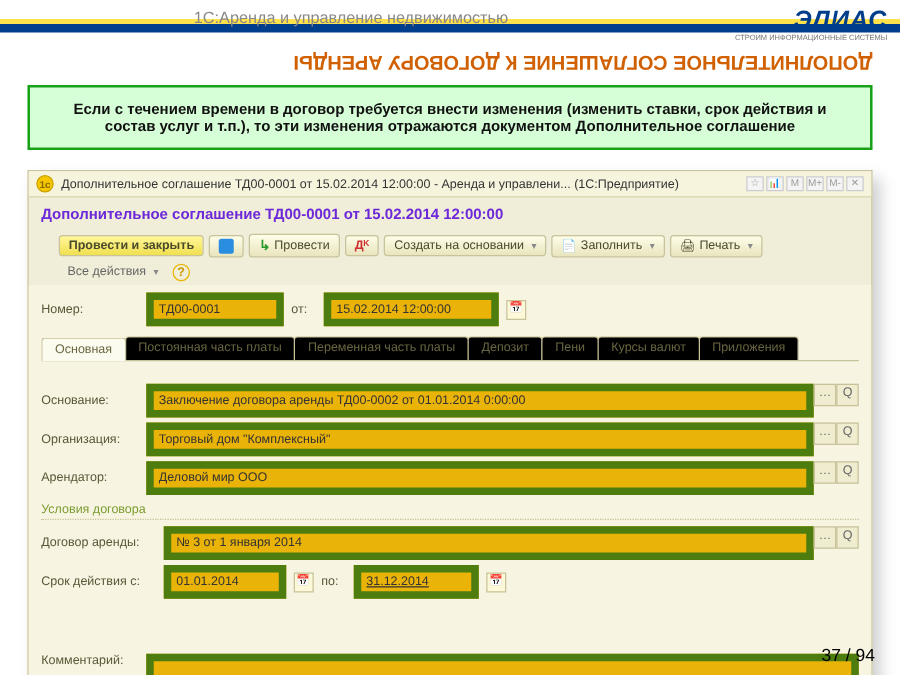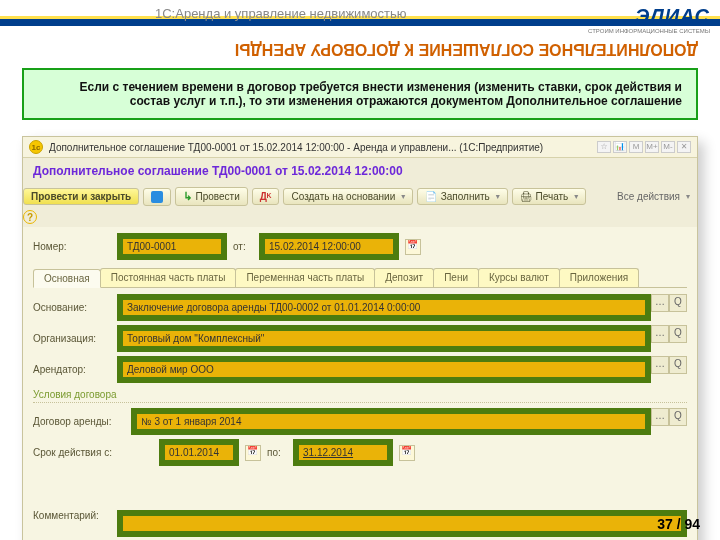--- a/index.html
+++ b/index.html
@@ -3,53 +3,53 @@
 <meta charset="utf-8">
 <style>
   * { box-sizing: border-box; margin: 0; padding: 0; }
   body { font-family: Arial, sans-serif; width: 720px; height: 540px; background: #fff; overflow: hidden; position: relative; }
   .topbar { display: flex; align-items: center; height: 26px; background: linear-gradient(#fff 0, #fff 60%, #ffe04d 60%, #ffe04d 75%, #003e8c 75%); position: relative; }
   .topbar-title { font-size: 13px; color: #888; margin-left: 155px; }
   .logo { position: absolute; right: 10px; top: 5px; text-align: right; }
   .logo-main { font-size: 20px; font-weight: bold; font-style: italic; color: #003e8c; letter-spacing: 1px; }
   .logo-sub { font-size: 6px; color: #777; }
   .slide-title { font-size: 16px; font-weight: bold; color: #d06000; margin: 14px 22px 10px; transform: scaleY(-1) scaleX(-1); }
-  .intro-box { margin: 0 22px; border: 2px solid #18a018; background: #d7ffd7; padding: 10px 14px; text-align: right; font-size: 12px; font-weight: bold; color: #111; }
+  .intro-box { margin: 0 22px; border: 2px solid #18a018; background: #d7ffd7; padding: 10px 14px; text-align: center; font-size: 12px; font-weight: bold; color: #111; }
   .app { margin: 16px 22px 0; background: #f0edd8; border: 1px solid #c9c49d; box-shadow: 6px 6px 12px rgba(0,0,0,.2); font-size: 10px; }
   .win-title { display: flex; align-items: center; background: #f7f4de; border-bottom: 1px solid #d7d2ab; padding: 3px 6px; }
   .win-ico { width: 14px; height: 14px; background: #f6c600; border-radius: 50%; border: 1px solid #c9a200; margin-right: 6px; display: flex; align-items: center; justify-content: center; font-size: 8px; color: #8a6900; font-weight: bold; }
   .win-txt { color: #333; flex: 1; }
   .win-tools { display: flex; gap: 2px; }
   .win-tool { width: 14px; height: 12px; border: 1px solid #ccc; background: #f4f4f4; font-size: 8px; text-align: center; line-height: 10px; color: #999; }
   .doc-title { font-weight: bold; color: #6d28d9; font-size: 12px; padding: 6px 10px; }
-  .toolbar { display: flex; align-items: center; padding: 3px 0; gap: 4px; flex-wrap: wrap; }
+  .toolbar { display: flex; align-items: center; padding: 3px 24px; gap: 4px; flex-wrap: wrap; }
   .btn { border: 1px solid #c8c39a; background: linear-gradient(#fefde8,#e9e5be); padding: 2px 7px; font-size: 10px; color: #4a4a2a; display: flex; align-items: center; gap: 3px; border-radius: 3px; }
   .btn.main { background: linear-gradient(#fff799,#f0e050); font-weight: bold; }
   .ico { width: 12px; height: 12px; display: inline-block; }
   .ico-save { background: #2a8de0; border-radius: 2px; }
   .ico-post { color: #2a9a2a; font-size: 11px; font-weight: bold; }
   .ico-red { color: #cc3030; font-weight: bold; font-size: 10px; }
   .spacer { flex: 1; }
   .dd::after { content: "▾"; margin-left: 3px; color: #888; font-size: 8px; }
   .help { width: 14px; height: 14px; border-radius: 50%; border: 1px solid #eab600; color: #c79a00; text-align: center; font-size: 10px; line-height: 13px; font-weight: bold; }
   .body { background: #f7f5e2; padding: 4px 10px 10px; }
   .row { display: flex; align-items: center; padding: 2px 0; gap: 6px; font-size: 10px; }
   .lbl { color: #5a5636; min-width: 78px; }
   .inp { border: 6px solid #4d7c0f; background: #eab308; padding: 2px 4px; font-size: 10px; color: #333; flex: 0 0 auto; }
   .inp.wide { flex: 1; }
   .cal { width: 16px; height: 16px; border: 1px solid #c7c29a; background: #fdf8d8; text-align: center; font-size: 9px; color: #a08030; }
   .pick { display: flex; flex: 1; }
   .pick .inp { flex: 1; }
   .pick-btns { display: flex; }
   .pick-btn { width: 18px; height: 18px; border: 1px solid #c7c29a; background: #efecd0; text-align: center; font-size: 10px; color: #666; line-height: 14px; }
-  .tabs { display: flex; border-bottom: 1px solid #c7c29a; margin: 6px 0 4px; }
-  .tab { padding: 3px 10px; border: 1px solid #c7c29a; border-bottom: none; background: #fef9c3; color: #6a6640; margin-right: -1px; border-radius: 3px 3px 0 0; font-size: 10px; }
+  .tabs { display: flex; border-bottom: 1px solid #c7c29a; margin: 6px 0 16px; }
+  .tab { padding: 3px 10px; border: 1px solid #c7c29a; border-bottom: none; background: #000000; color: #6a6640; margin-right: -1px; border-radius: 3px 3px 0 0; font-size: 10px; }
   .tab.active { background: #fcfbef; border-bottom: 1px solid #fcfbef; position: relative; top: 1px; }
   .section-lbl { color: #7b9b30; font-size: 10px; padding: 4px 0 2px; border-bottom: 1px dotted #c7c29a; margin-bottom: 3px; }
-  .page-num { position: absolute; bottom: 8px; right: 20px; font-weight: bold; font-size: 14px; }
+  .page-num { position: absolute; bottom: 8px; right: 20px; font-weight: normal; font-size: 14px; }
 </style>
 </head>
 <body>
 
 <div class="topbar">
   <div class="topbar-title">1С:Аренда и управление недвижимостью</div>
   <div class="logo">
     <div class="logo-main">ЭЛИАС</div>
     <div class="logo-sub">СТРОИМ ИНФОРМАЦИОННЫЕ СИСТЕМЫ</div>
   </div>
@@ -163,21 +163,21 @@
       <div class="pick">
           <input class="inp" value="№ 3 от 1 января 2014" style="">
           <div class="pick-btns">
             <span class="pick-btn">…</span>
             <span class="pick-btn">Q</span>
           </div>
         </div>
     </div>
     <div class="row">
       <span class="lbl" style="min-width:92px">Срок действия с:</span>
-      <input class="inp" style="width: 80px; margin-left: 28px;" value="01.01.2014">
+      <input class="inp" style="width: 98px;" value="01.01.2014">
       <span class="cal">📅</span>
       <span class="lbl" style="min-width:20px">по:</span>
       <input class="inp" style="width: 100px; text-decoration: underline;" value="31.12.2014">
       <span class="cal">📅</span>
     </div>
 
     <div class="row" style="align-items:flex-start;margin-top:40px">
       <span class="lbl">Комментарий:</span>
       <input class="inp wide" style="">
     </div>

